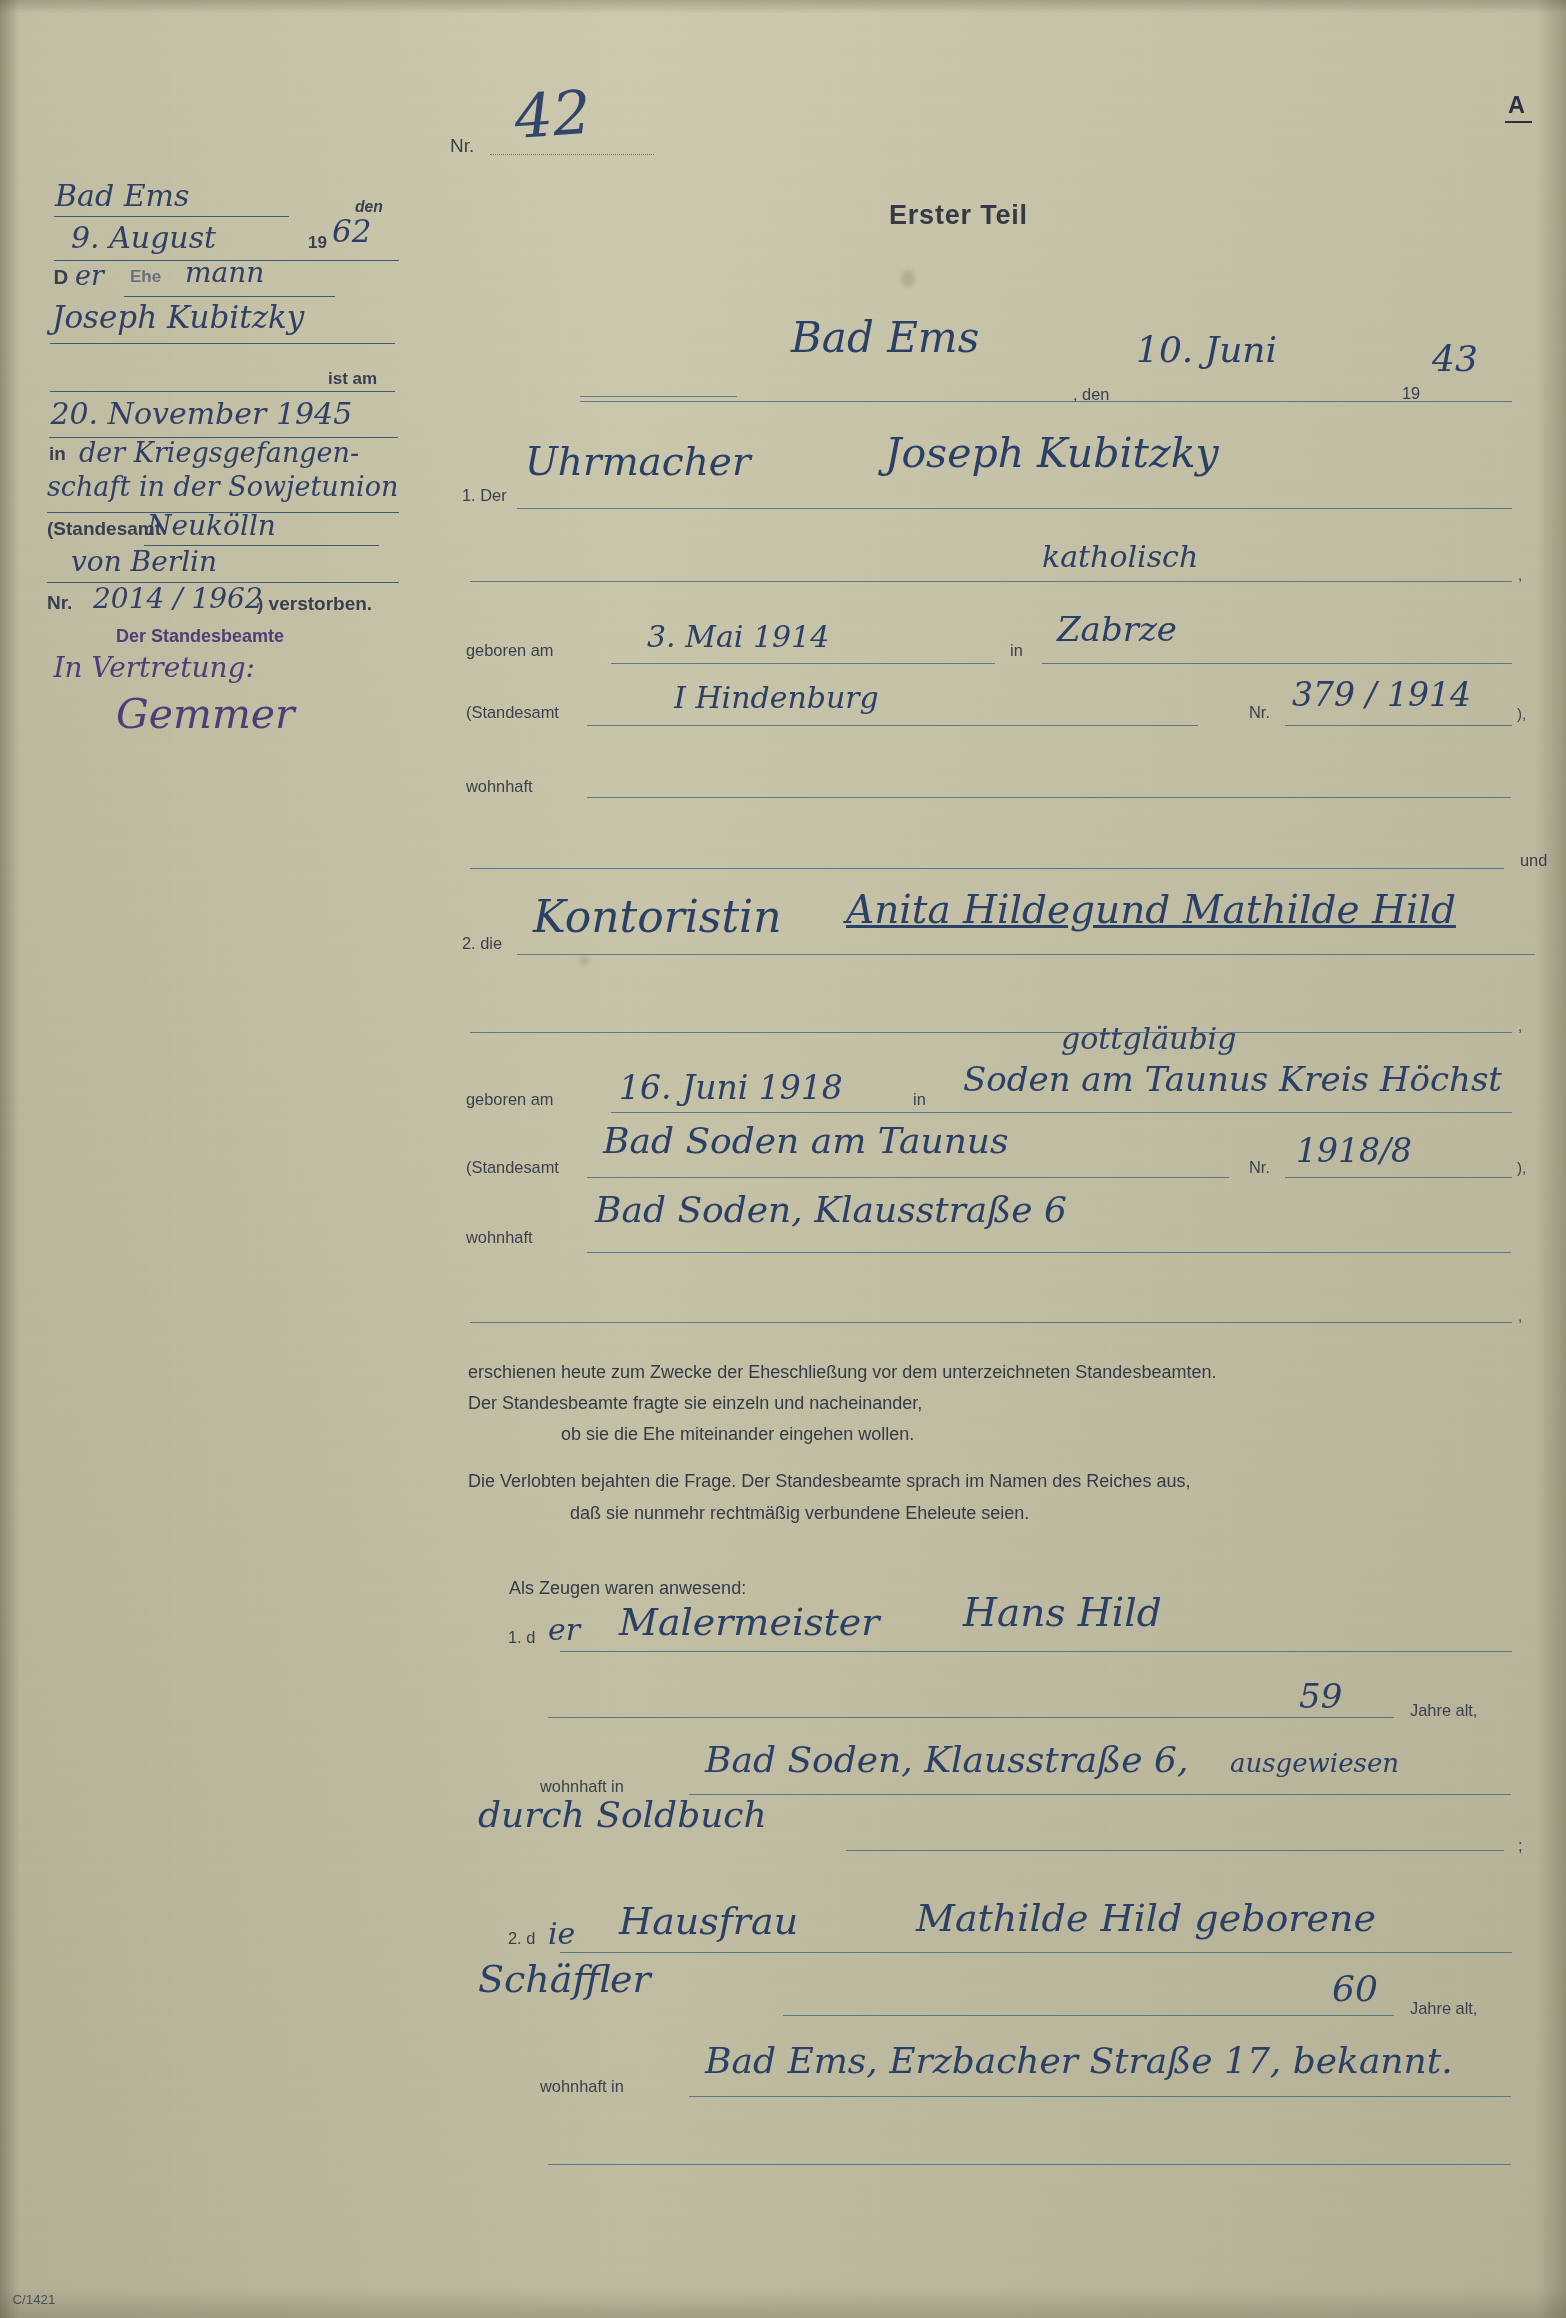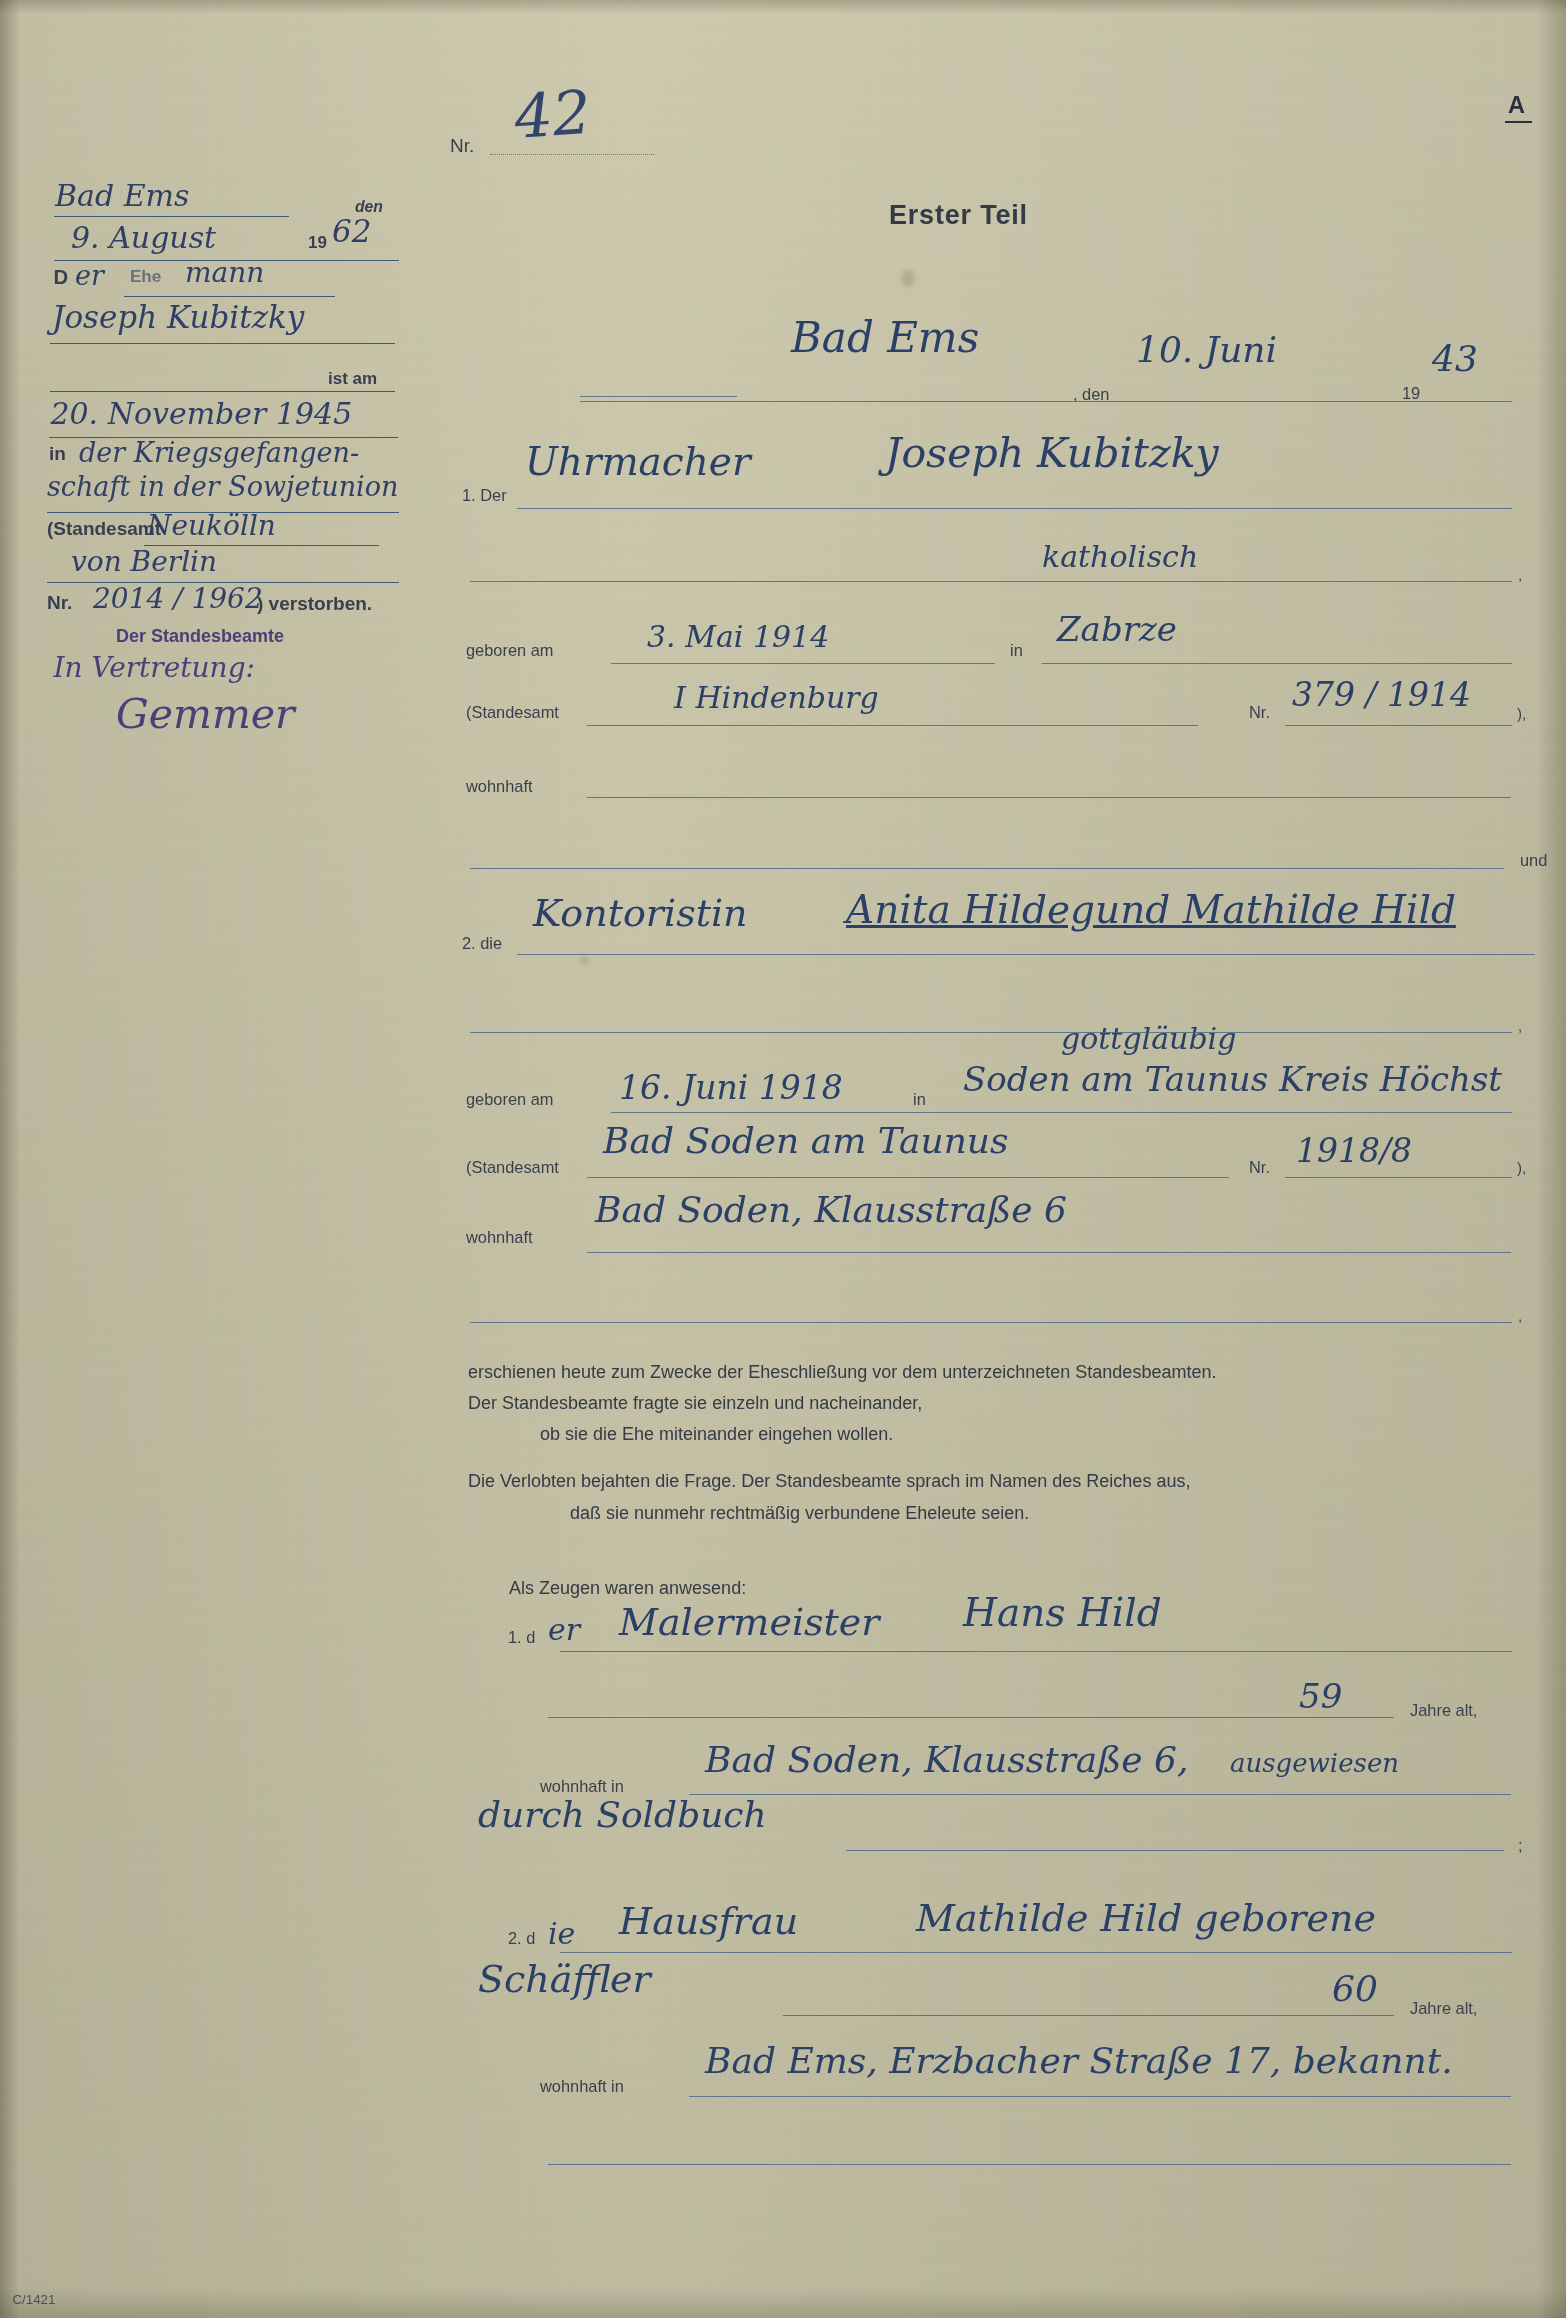--- a/index.html
+++ b/index.html
@@ -259,21 +259,21 @@
   <div class="rule" style="left:1285px; top:725px; width:227px;"></div>
   <div class="print small" style="left:1517px; top:705px;">),</div>
 
   <div class="print" style="left:466px; top:777px;">wohnhaft</div>
   <div class="rule" style="left:587px; top:797px; width:924px;"></div>
 
   <div class="rule" style="left:470px; top:868px; width:1034px;"></div>
   <div class="print" style="left:1520px; top:851px;">und</div>
 
   <div class="print" style="left:462px; top:934px;">2. die</div>
-  <div class="hw blue" style="left:533px; top:891px; font-size:38px;">Kontoristin</div>
+  <div class="hw blue" style="left:533px; top:891px; font-size:44px;">Kontoristin</div>
   <div class="hw blue" style="left:846px; top:887px; font-size:39px;text-decoration:underline;">Anita Hildegund Mathilde Hild</div>
   <div class="rule" style="left:517px; top:954px; width:1018px;"></div>
 
   <div class="hw blue md" style="left:1061px; top:993px;margin-top:28px;">gottgläubig</div>
   <div class="rule" style="left:470px; top:1032px; width:1042px;"></div>
   <div class="print small" style="left:1518px; top:1017px;">,</div>
 
   <div class="print" style="left:466px; top:1090px;">geboren am</div>
   <div class="hw blue md" style="left:619px; top:1068px; font-size:33px;">16. Juni 1918</div>
   <div class="print" style="left:913px; top:1090px;">in</div>
@@ -290,21 +290,21 @@
 
   <div class="print" style="left:466px; top:1228px;">wohnhaft</div>
   <div class="hw blue" style="left:595px; top:1189px; font-size:36px;">Bad Soden, Klausstraße 6</div>
   <div class="rule" style="left:587px; top:1252px; width:924px;"></div>
 
   <div class="rule" style="left:470px; top:1322px; width:1042px;"></div>
   <div class="print small" style="left:1518px; top:1307px;">,</div>
 
   <div class="body-text" style="left:468px; top:1357px;">erschienen heute zum Zwecke der Eheschließung vor dem unterzeichneten Standesbeamten.</div>
   <div class="body-text" style="left:468px; top:1388px;">Der Standesbeamte fragte sie einzeln und nacheinander,</div>
-  <div class="body-text" style="left:540px; top:1419px;">ob sie die Ehe miteinander eingehen wollen.</div>
+  <div class="body-text" style="left:561px; top:1419px;">ob sie die Ehe miteinander eingehen wollen.</div>
   <div class="body-text" style="left:468px; top:1466px;">Die Verlobten bejahten die Frage.  Der Standesbeamte sprach im Namen des Reiches aus,</div>
   <div class="body-text" style="left:570px; top:1498px;">daß sie nunmehr rechtmäßig verbundene Eheleute seien.</div>
 
   <div class="body-text" style="left:509px; top:1573px;">Als Zeugen waren anwesend:</div>
 
   <div class="print" style="left:508px; top:1628px;">1. d</div>
   <div class="hw blue md" style="left:548px; top:1612px;">er</div>
   <div class="hw blue" style="left:619px; top:1600px; font-size:38px;">Malermeister</div>
   <div class="hw blue" style="left:963px; top:1590px; font-size:39px;">Hans Hild</div>
   <div class="rule" style="left:560px; top:1651px; width:952px;"></div>

